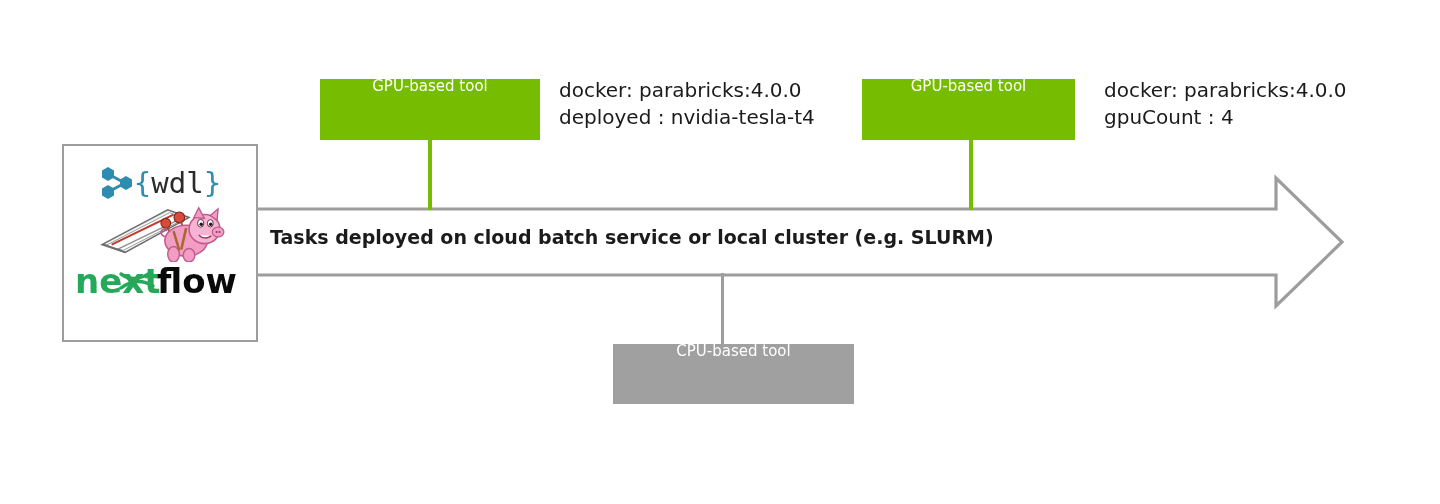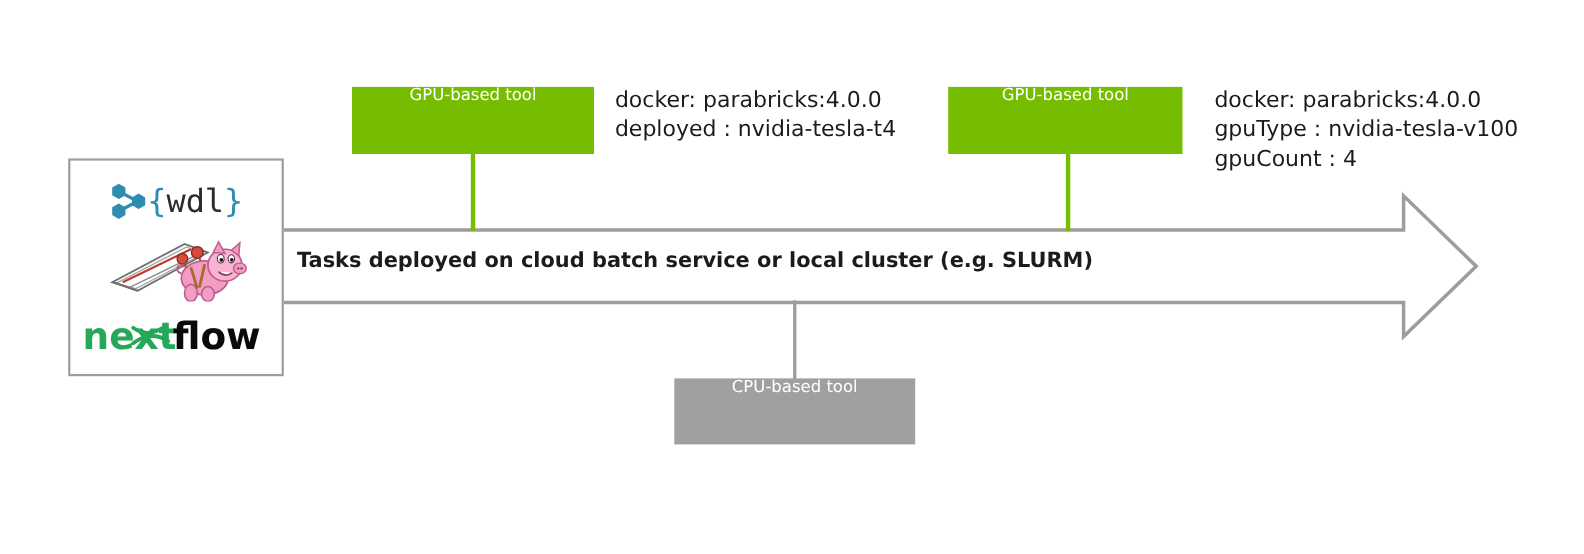--- a/index.html
+++ b/index.html
@@ -25,21 +25,20 @@
     left: 62px;
     top: 144px;
     width: 196px;
     height: 198px;
     border: 2px solid #9d9d9d;
     background: #ffffff;
     box-sizing: border-box;
     display: flex;
     flex-direction: column;
     align-items: center;
-    justify-content: space-between;
     padding: 16px 0 10px 0;
   }
 
   
   .wdl-logo {
     display: flex;
     align-items: center;
     height: 42px;
   }
   .wdl-mark { display: block; }
@@ -91,21 +90,21 @@
     color: #ffffff;
     font-size: 15px;
     line-height: 1;
     box-sizing: border-box;
   }
   .tool-box.gpu { background: #76bc00; }
   .tool-box.cpu { background: #a0a0a0; }
 
   #gpu-box-1 { left: 320px;  top: 79px;  width: 220px; height: 61px; }
   #gpu-box-2 { left: 862px;  top: 79px;  width: 213px; height: 61px; }
-  #cpu-box-1 { left: 613px;  top: 344px; width: 219px; height: 60px; }
+  #cpu-box-1 { left: 613px;  top: 344px; width: 241px; height: 60px; }
 
   
   .connector {
     position: absolute;
   }
   .connector.green { background: #76bc00; width: 4px; }
   .connector.gray  { background: #9d9d9d; width: 3px; }
 
   #connector-gpu-1 { left: 428px; top: 140px; height: 70px; }
   #connector-gpu-2 { left: 969px; top: 140px; height: 70px; }
@@ -215,18 +214,17 @@
     <span>CPU-based tool</span>
   </div>
 
   <div class="annotation" id="annotation-gpu-1">
     <div>docker: parabricks:4.0.0</div>
     <div>deployed : nvidia-tesla-t4</div>
   </div>
 
   <div class="annotation" id="annotation-gpu-2">
     <div>docker: parabricks:4.0.0</div>
-    <div>gpuType : nvidia-tesla-v100</div>
     <div>gpuCount : 4</div>
   </div>
 
 
 </div>
 
 </body></html>

